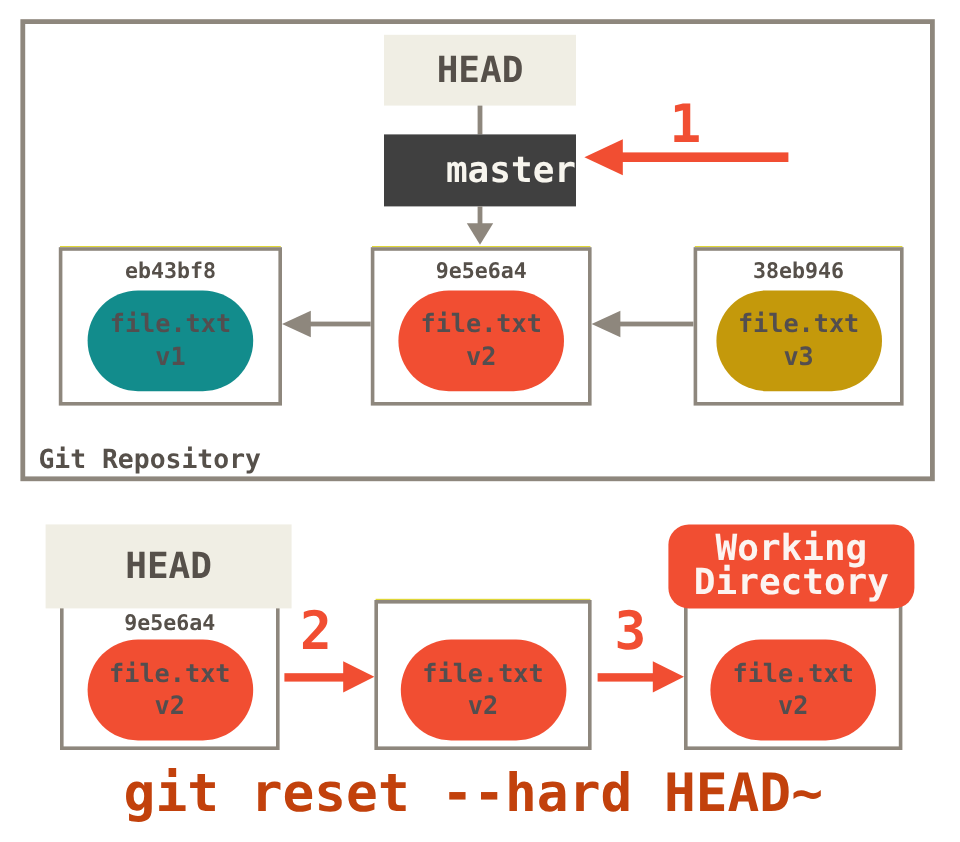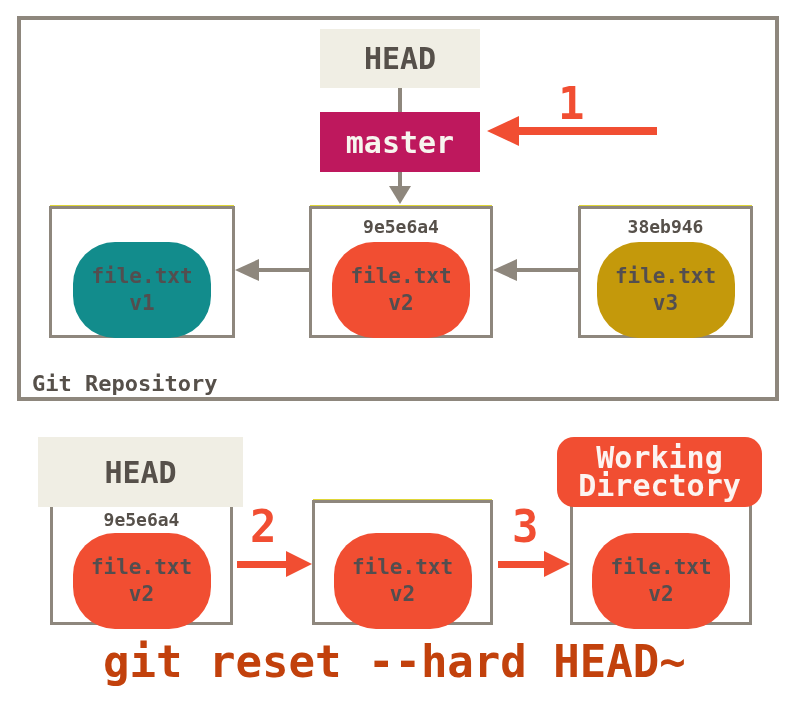--- a/index.html
+++ b/index.html
@@ -15,36 +15,36 @@
   .repo-label{
     position:absolute;left:11px;top:351px;
     font-size:22px;font-weight:bold;color:#56504A;
   }
   
   .refnode{
     position:absolute;display:flex;align-items:center;justify-content:center;
     font-size:30px;font-weight:bold;
   }
   .cream{background:#F0EEE4;color:#56504A;}
-  .goldbg{background:#be185d;color:#F7F5EE;}
+  .goldbg{background:#404040;color:#F7F5EE;justify-content:flex-end;}
   .tealbg{background:#0E8C92;color:#F2F7F6;}
   .redbg{background:#F14E32;color:#FCF4F1;}
   .pre{white-space:pre-line;text-align:center;line-height:28px;}
   
   .cbox{
     position:absolute;border:3px solid #8E877D;background:#ffffff;
     box-shadow:0 -2px 0 -1px #DFD637;z-index:1;
   }
   .hash{
     position:absolute;left:0;right:0;text-align:center;
     font-size:18px;font-weight:bold;color:#56504A;
   }
   .stadium{
     position:absolute;left:50%;transform:translateX(-50%);
-    width:138px;height:96px;border-radius:42px;
+    width:138px;height:84px;border-radius:42px;
     display:flex;flex-direction:column;align-items:center;justify-content:center;
     font-size:21px;font-weight:bold;line-height:27px;color:#534E4F;
   }
   .st-teal{background:#128C8C;}
   .st-red{background:#F14E32;}
   .st-gold{background:#C4990B;}
   
   .line{position:absolute;background:#8E877D;}
   .redline{position:absolute;background:#F14E32;}
   .tri{position:absolute;width:0;height:0;}
@@ -81,20 +81,21 @@
   </div>
 
   <div class="line" style="left:398px;top:172px;width:4px;height:16px;"></div>
   <div class="tri tri-down-gray" style="left:389px;top:186px;"></div>
 
   <div class="stepnum" style="left:558px;top:82px;">1</div>
   <div class="tri tri-left-red" style="left:487px;top:116px;"></div>
   <div class="redline" style="left:517px;top:127px;width:140px;height:8px;"></div>
 
   <div class="cbox" style="left:49px;top:206px;width:180px;height:126px;">
+    <div class="hash" style="top:7px;">eb43bf8</div>
     <div class="stadium st-teal" style="top:33px;">
       <div>file.txt</div>
       <div>v1</div>
     </div>
   </div>
 
   <div class="cbox" style="left:309px;top:206px;width:178px;height:126px;">
     <div class="hash" style="top:7px;">9e5e6a4</div>
     <div class="stadium st-red" style="top:33px;">
       <div>file.txt</div>

